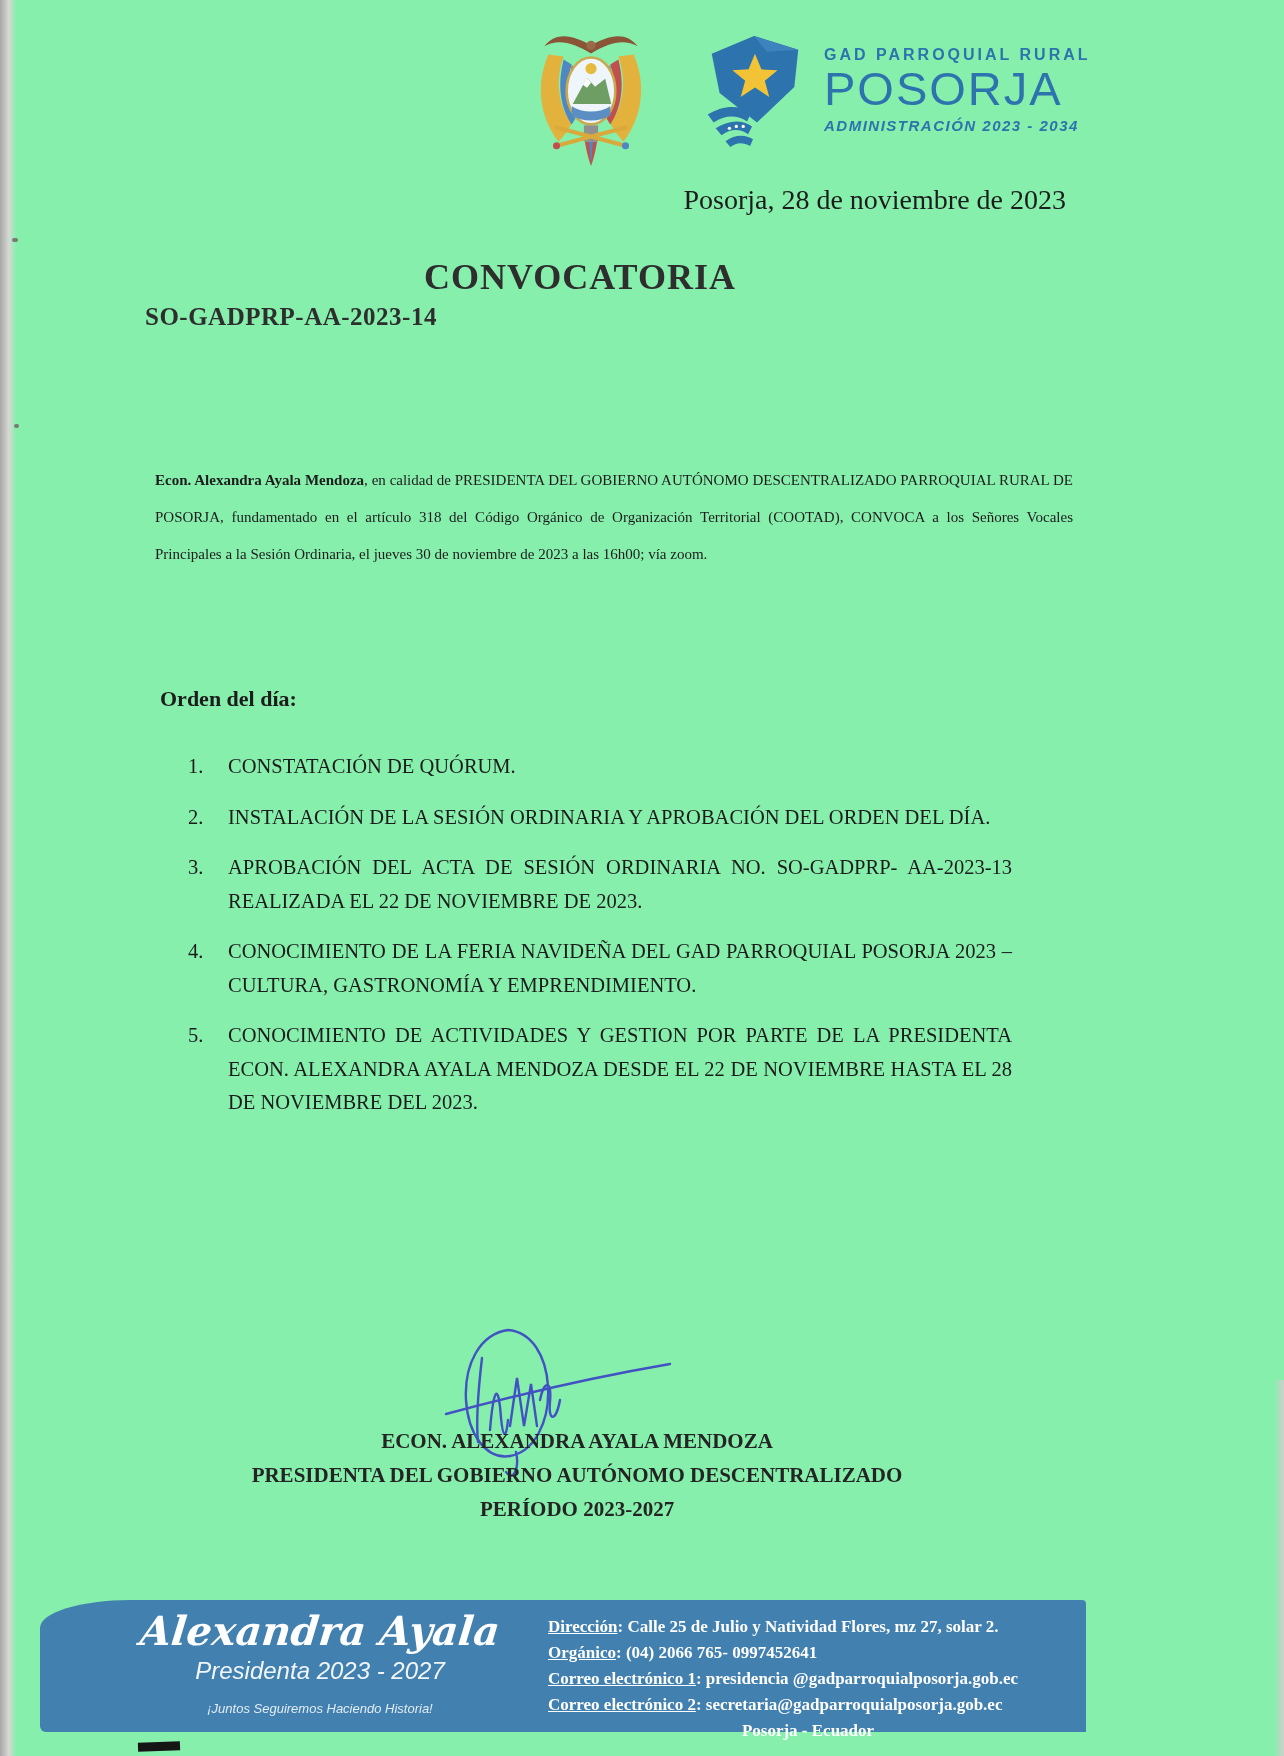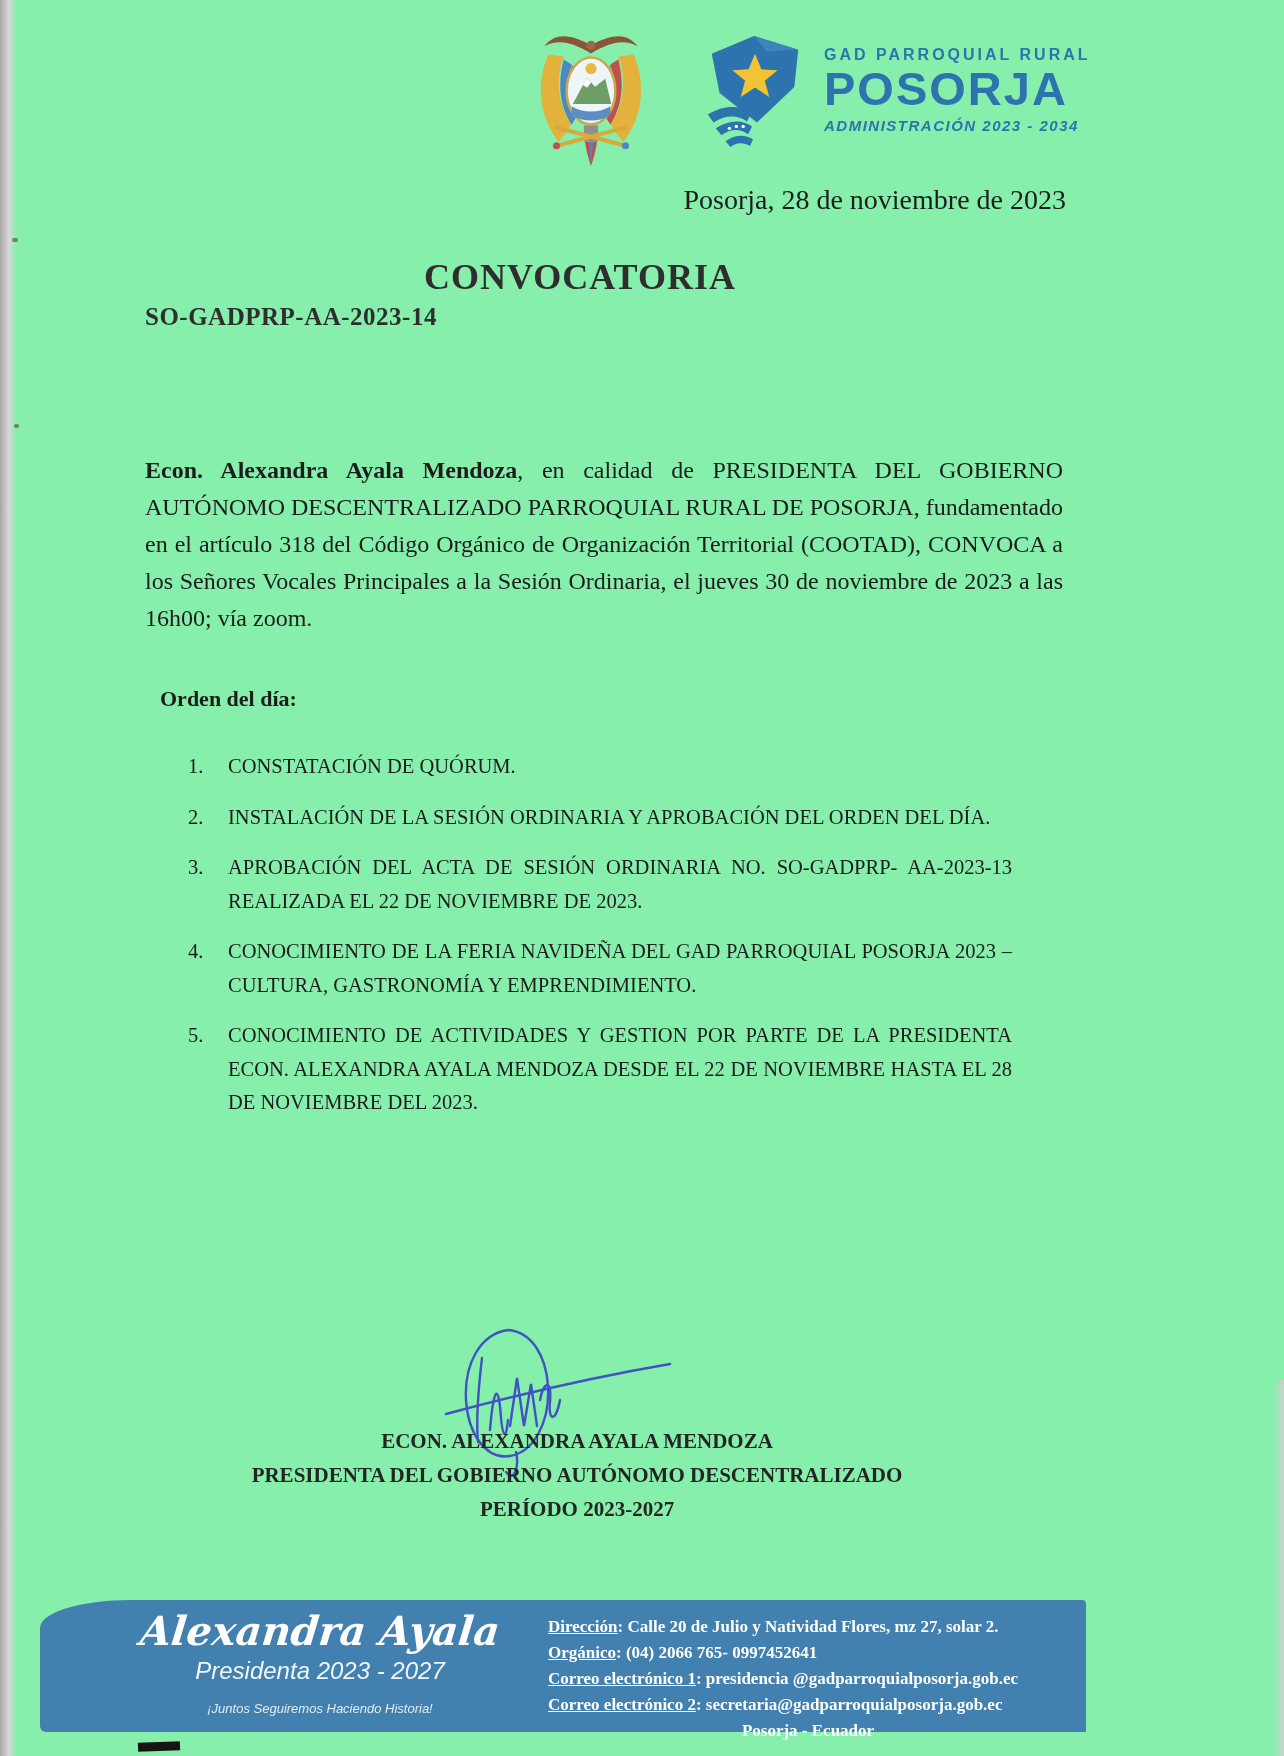--- a/index.html
+++ b/index.html
@@ -14,34 +14,34 @@
     background:linear-gradient(270deg,#cfcfcd 0%,rgba(255,255,255,0) 100%);}
   .speck{position:absolute;background:#7a7a78;border-radius:2px;}
 
   
   .coat{position:absolute;left:528px;top:26px;width:126px;height:142px;}
   .logo{position:absolute;left:698px;top:32px;display:flex;align-items:flex-start;gap:14px;}
   .logo-shield{width:112px;height:118px;flex:0 0 auto;}
   .logo-text{padding-top:14px;color:#2d73ae;}
   .logo-tagline{font-family:"Liberation Sans","DejaVu Sans",sans-serif;font-weight:bold;
     font-size:16px;letter-spacing:3px;color:#2d73ae;}
-  .logo-name{font-family:"Liberation Sans","DejaVu Sans",sans-serif;font-weight:bold;
+  .logo-name{font-family:"Liberation Sans","DejaVu Sans",sans-serif;font-weight:normal;
     font-size:47px;letter-spacing:2px;line-height:50px;color:#2d73ae;}
   .logo-admin{font-family:"Liberation Sans","DejaVu Sans",sans-serif;font-weight:bold;
     font-style:italic;font-size:15px;letter-spacing:1.5px;color:#2d73ae;margin-top:3px;}
 
   .dateline{position:absolute;right:218px;top:184px;font-size:28px;}
 
   .doc-title{position:absolute;left:145px;top:256px;width:870px;margin:0;
     text-align:center;font-size:36px;font-weight:bold;letter-spacing:1px;color:#2e2e2e;}
   .doc-subtitle{position:absolute;left:145px;top:303px;width:870px;margin:0;
     text-align:left;font-size:25px;font-weight:bold;letter-spacing:.5px;color:#2e2e2e;}
 
-  .intro{position:absolute;left:145px;top:452px;width:918px;margin:0;
-    font-size:24px;line-height:37px;text-align:justify;}
+  .intro{position:absolute;left:145px;top:452px;width:918px;margin:10px;
+    font-size:15px;line-height:37px;text-align:justify;}
   .intro b{font-weight:bold;}
 
   .agenda-heading{position:absolute;left:160px;top:686px;margin:0;
     font-size:22px;font-weight:bold;}
 
   .agenda-list{position:absolute;left:188px;top:750px;width:824px;margin:0;padding:0;
     list-style:none;}
   .agenda-list li{position:relative;padding-left:40px;margin-bottom:17px;
     font-size:20.5px;line-height:33.5px;text-align:justify;}
   .agenda-list .num{position:absolute;left:0;top:0;}
@@ -169,21 +169,21 @@
     <div>PERÍODO 2023-2027</div>
   </div>
 
   <div class="footer-band" style="background:#4280af;">
     <div class="footer-left">
       <div class="footer-name">Alexandra Ayala</div>
       <div class="footer-role">Presidenta 2023 - 2027</div>
       <div class="footer-slogan">¡Juntos Seguiremos Haciendo Historia!</div>
     </div>
     <div class="footer-right">
-      <div><span class="lbl">Dirección</span><span>: Calle 20 de Julio y Natividad Flores, mz 27, solar 2.</span></div>
+      <div><span class="lbl">Dirección</span><span>: Calle 25 de Julio y Natividad Flores, mz 27, solar 2.</span></div>
       <div><span class="lbl">Orgánico</span><span>: (04) 2066 765- 0997452641</span></div>
       <div><span class="lbl">Correo electrónico 1</span><span>: presidencia @gadparroquialposorja.gob.ec</span></div>
       <div><span class="lbl">Correo electrónico 2</span><span>: secretaria@gadparroquialposorja.gob.ec</span></div>
       <div class="footer-loc">Posorja - Ecuador</div>
     </div>
   </div>
 
   <div class="mark-bottom"></div>
 </div>
 

